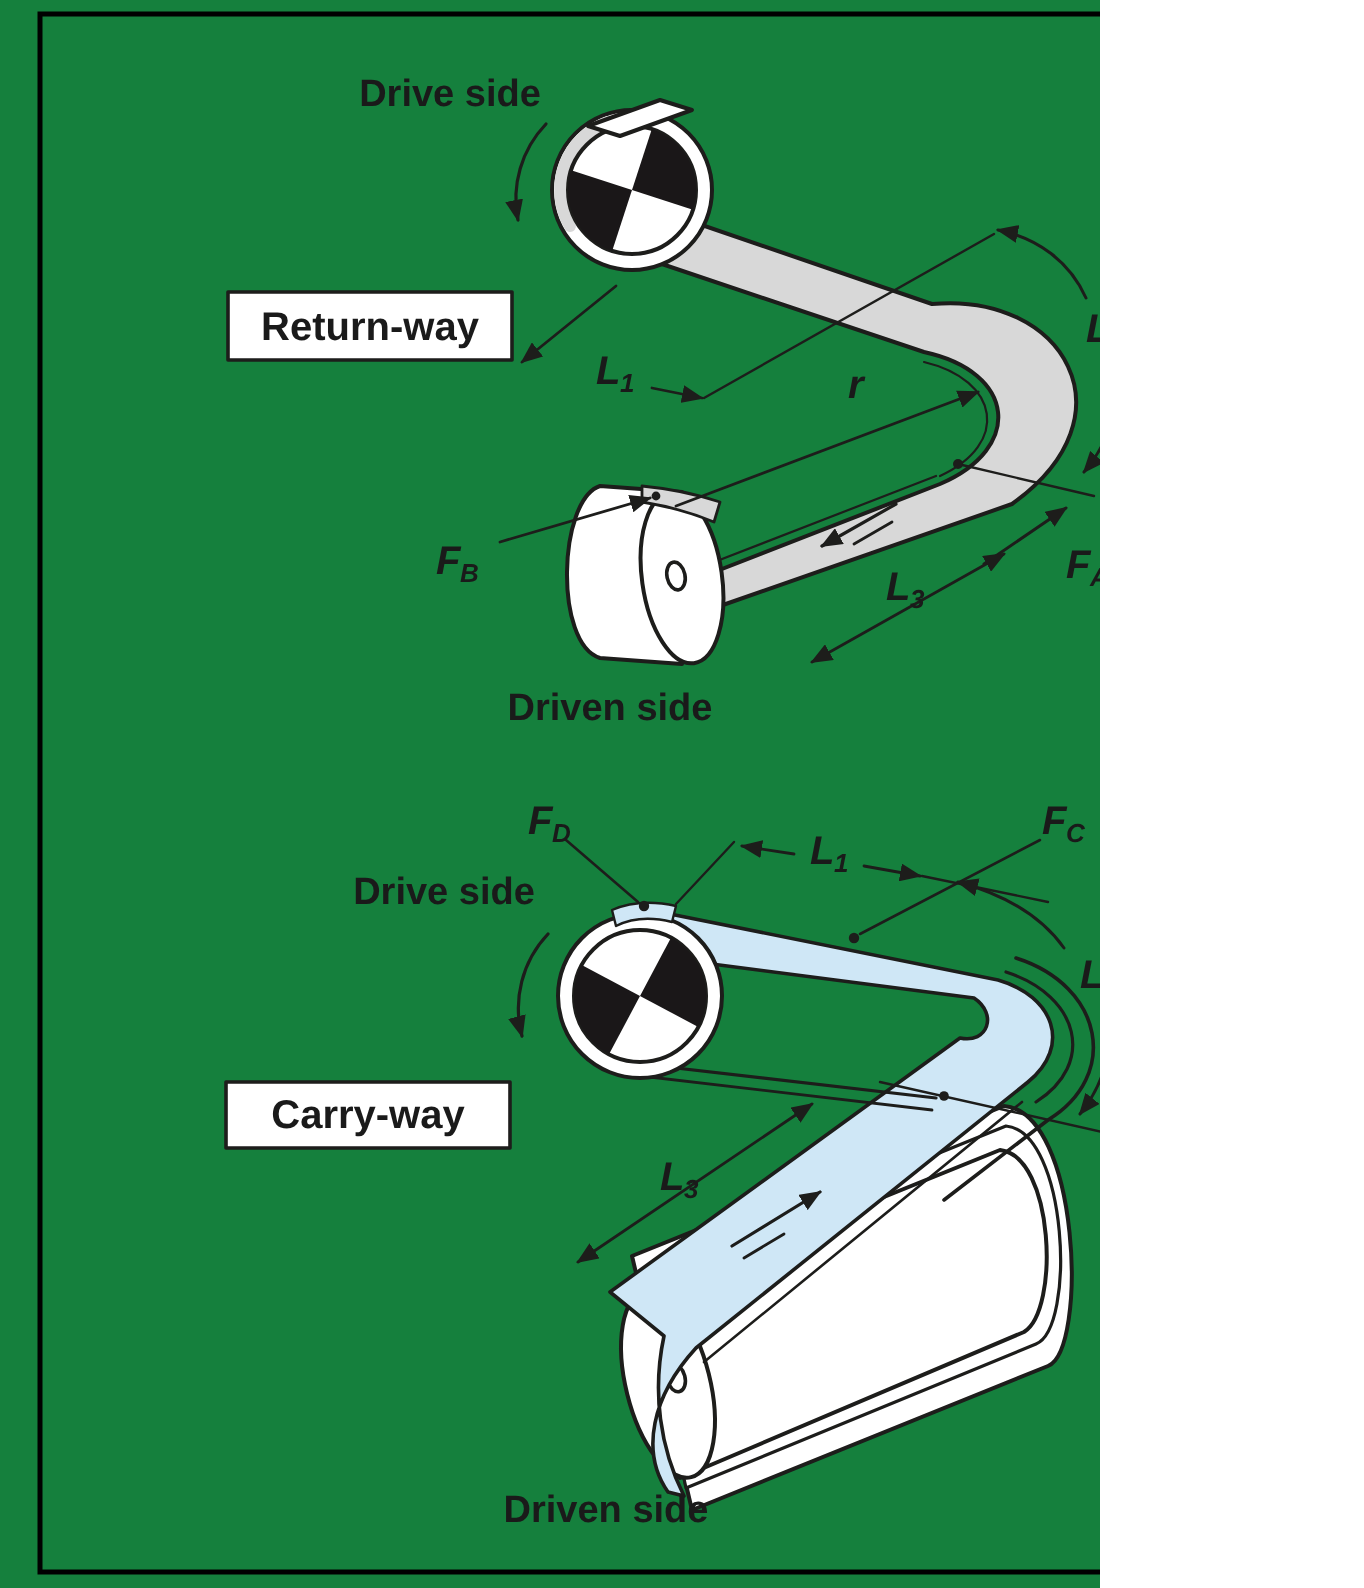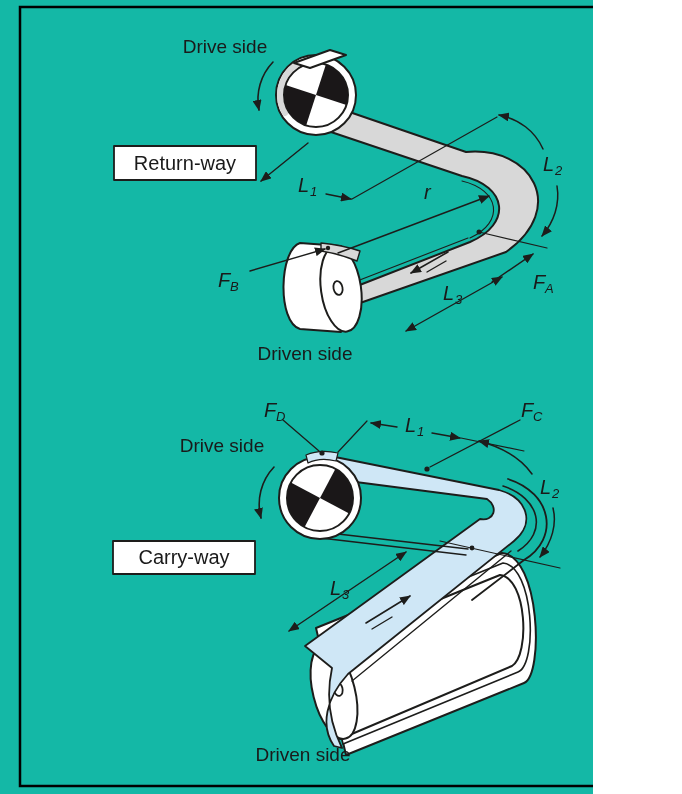--- a/index.html
+++ b/index.html
@@ -1,17 +1,17 @@
 <!DOCTYPE html>
 <html><head>
 <meta charset="utf-8">
 <style>
   html,body{margin:0;padding:0;background:#ffffff;}
   body{font-family:"Liberation Sans", sans-serif;}
-  .stage{position:relative;width:593px;height:794px;background:#14b8a6;overflow:hidden;}
+  .stage{position:relative;width:550px;height:794px;background:#15803d;overflow:hidden;font-weight:bold;}
   svg{display:block;}
   text{fill:#1a1a1a;}
   .side-label{font-size:19px;}
   .box-label{font-size:20px;}
   .dim{font-style:italic;font-size:20px;}
   .dimsub{font-style:italic;font-size:13px;}
 </style>
 </head>
 <body>
 

